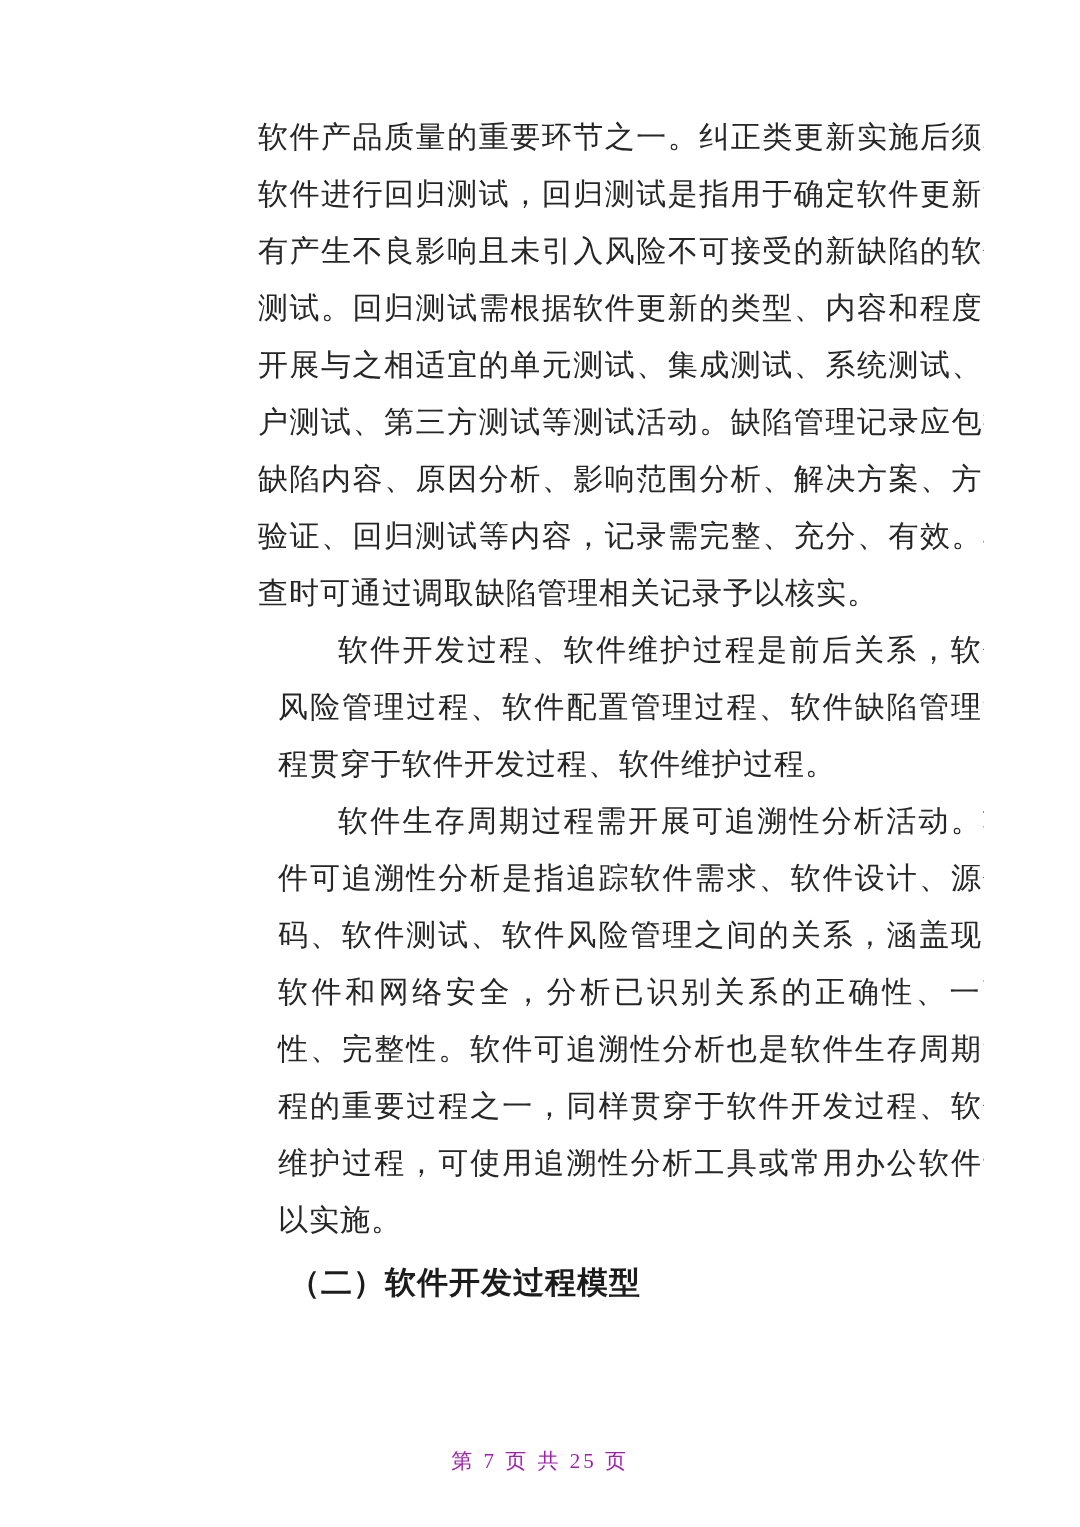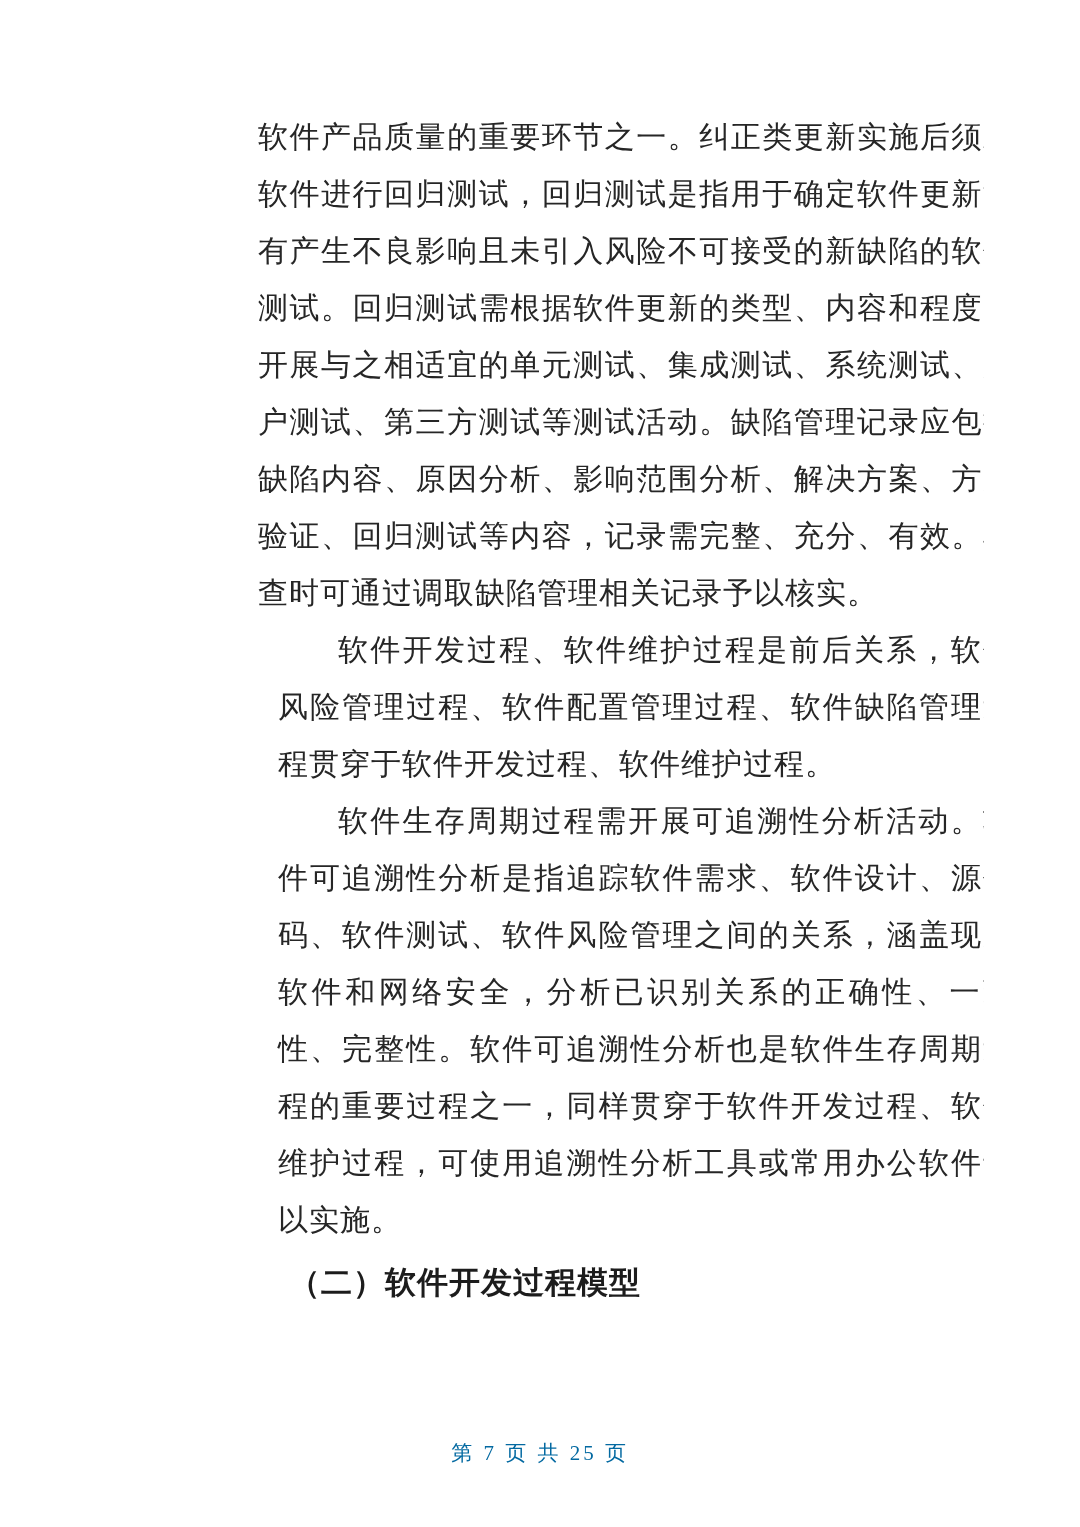--- a/index.html
+++ b/index.html
@@ -39,26 +39,26 @@
     font-size: 31px;
     font-weight: bold;
     line-height: 50px;
     text-indent: 1em;
     letter-spacing: 1px;
     color: #1c1c1c;
   }
   .footer {
     position: absolute;
     left: 0;
-    bottom: 60px;
+    bottom: 52px;
     width: 100%;
     text-align: center;
     font-size: 21px;
     letter-spacing: 3px;
-    color: #0369a1;
+    color: #a21caf;
   }
 </style>
 </head>
 <body>
 
 <div class="page">
   <div class="content">
     <p class="body">软件产品质量的重要环节之一。纠正类更新实施后须对软件进行回归测试，回归测试是指用于确定软件更新没有产生不良影响且未引入风险不可接受的新缺陷的软件测试。回归测试需根据软件更新的类型、内容和程度，开展与之相适宜的单元测试、集成测试、系统测试、用户测试、第三方测试等测试活动。缺陷管理记录应包括缺陷内容、原因分析、影响范围分析、解决方案、方案验证、回归测试等内容，记录需完整、充分、有效。检查时可通过调取缺陷管理相关记录予以核实。</p>
     <p class="body indent">软件开发过程、软件维护过程是前后关系，软件风险管理过程、软件配置管理过程、软件缺陷管理过程贯穿于软件开发过程、软件维护过程。</p>
     <p class="body indent">软件生存周期过程需开展可追溯性分析活动。软件可追溯性分析是指追踪软件需求、软件设计、源代码、软件测试、软件风险管理之间的关系，涵盖现成软件和网络安全，分析已识别关系的正确性、一致性、完整性。软件可追溯性分析也是软件生存周期过程的重要过程之一，同样贯穿于软件开发过程、软件维护过程，可使用追溯性分析工具或常用办公软件予以实施。</p>

